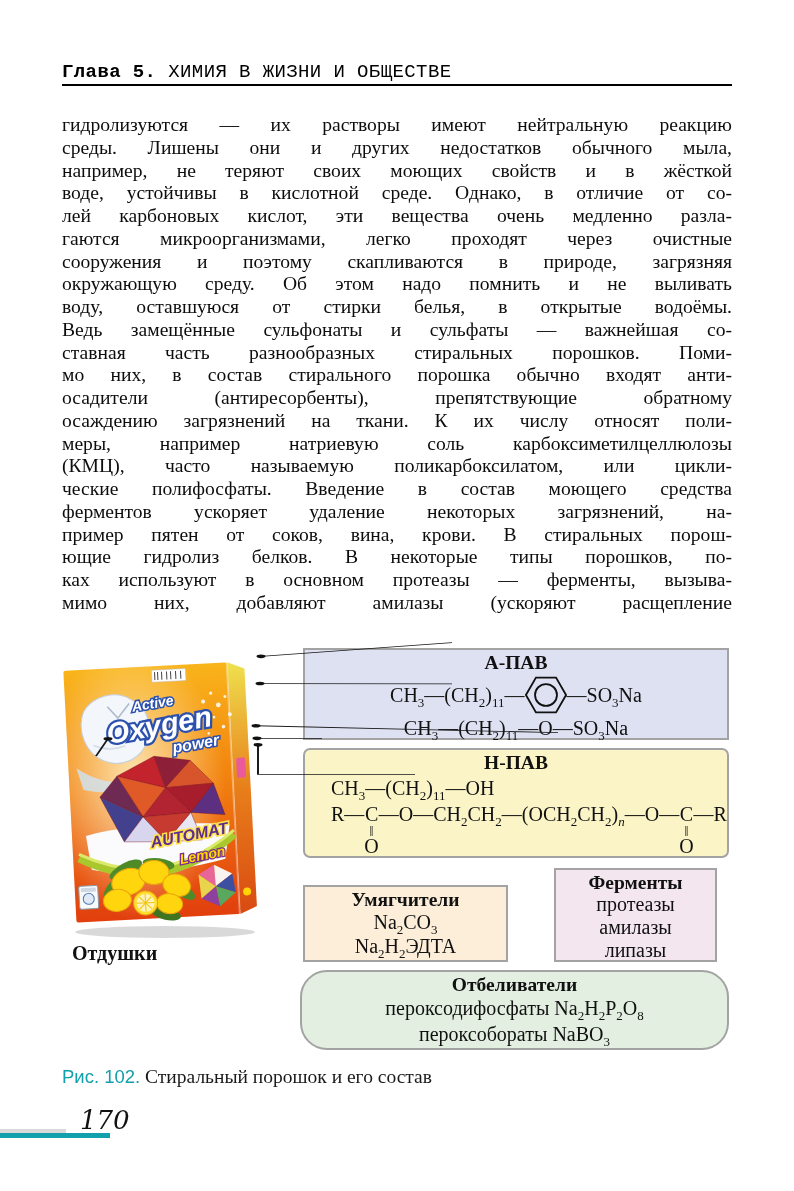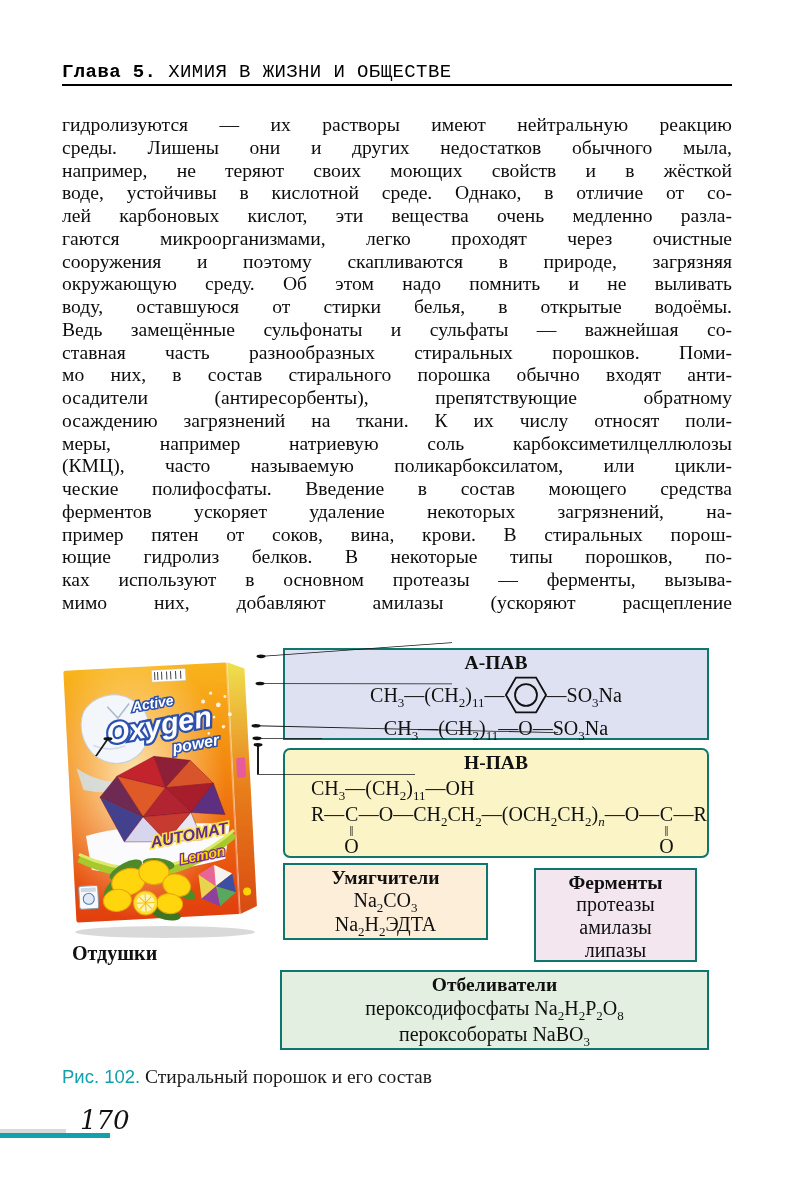--- a/index.html
+++ b/index.html
@@ -10,31 +10,31 @@
   .chapter{position:absolute;left:62px;top:61px;width:670px;
            font-family:Liberation Mono, monospace;font-size:19px;letter-spacing:.4px;color:#000;}
   .chapter .lbl{font-weight:700;}
   .chapter-rule{position:absolute;left:62px;top:84px;width:670px;height:1.6px;background:#000;}
 
   
   .bodytext{position:absolute;left:62px;top:114px;width:670px;font-size:19.6px;line-height:22.75px;color:#0d0d0d;}
   .tline{text-align:justify;text-align-last:justify;}
 
   
-  .fbox{position:absolute;border:2px solid #0f766e;box-sizing:border-box;text-align:center;
-        font-size:20px;line-height:24px;color:#111;}
+  .fbox{position:absolute;border:2px solid #a3a3a3;box-sizing:border-box;text-align:center;
+        font-size:20px;line-height:24px;color:#111;margin-left:20px;}
   .fbox .ttl{font-weight:700;font-size:19.5px;line-height:21px;margin-top:2px;}
   sub{font-size:13px;line-height:0;}
   .box-apav{left:283px;top:648px;width:426px;height:92px;background:var(--apav-bg,#dee1f1);}
   .box-npav{left:283px;top:748px;width:426px;height:110px;background:var(--npav-bg,#faf4c6);text-align:left;border-radius:7px;}
   .box-npav .ttl{text-align:center;}
-  .box-softeners{left:283px;top:863px;width:205px;height:77px;background:var(--softeners-bg,#fdeeda);}
+  .box-softeners{left:283px;top:885px;width:205px;height:77px;background:var(--softeners-bg,#fdeeda);}
   .box-enzymes{left:534px;top:868px;width:163px;height:94px;background:var(--enzymes-bg,#f3e6ef);}
   .box-enzymes .item{line-height:23px;}
-  .box-bleaches{left:280px;top:970px;width:429px;height:80px;background:var(--bleaches-bg,#e3efe1);}
+  .box-bleaches{left:280px;top:970px;width:429px;height:80px;background:var(--bleaches-bg,#e3efe1);border-radius:27px;}
   .box-bleaches .item{line-height:26px;}
 
   .f1row{display:flex;align-items:center;justify-content:center;height:44px;}
   .f1row .seg{white-space:pre;}
   .box-apav .f2{line-height:22px;}
   .box-npav .f1{margin:3px 0 0 26px;line-height:25px;}
   .chem-row{display:flex;align-items:flex-start;margin:1px 0 0 26px;}
   .chem-row .seg{line-height:24px;white-space:pre;}
   .carb{display:flex;flex-direction:column;align-items:center;}
   .carb .cc{line-height:24px;}

